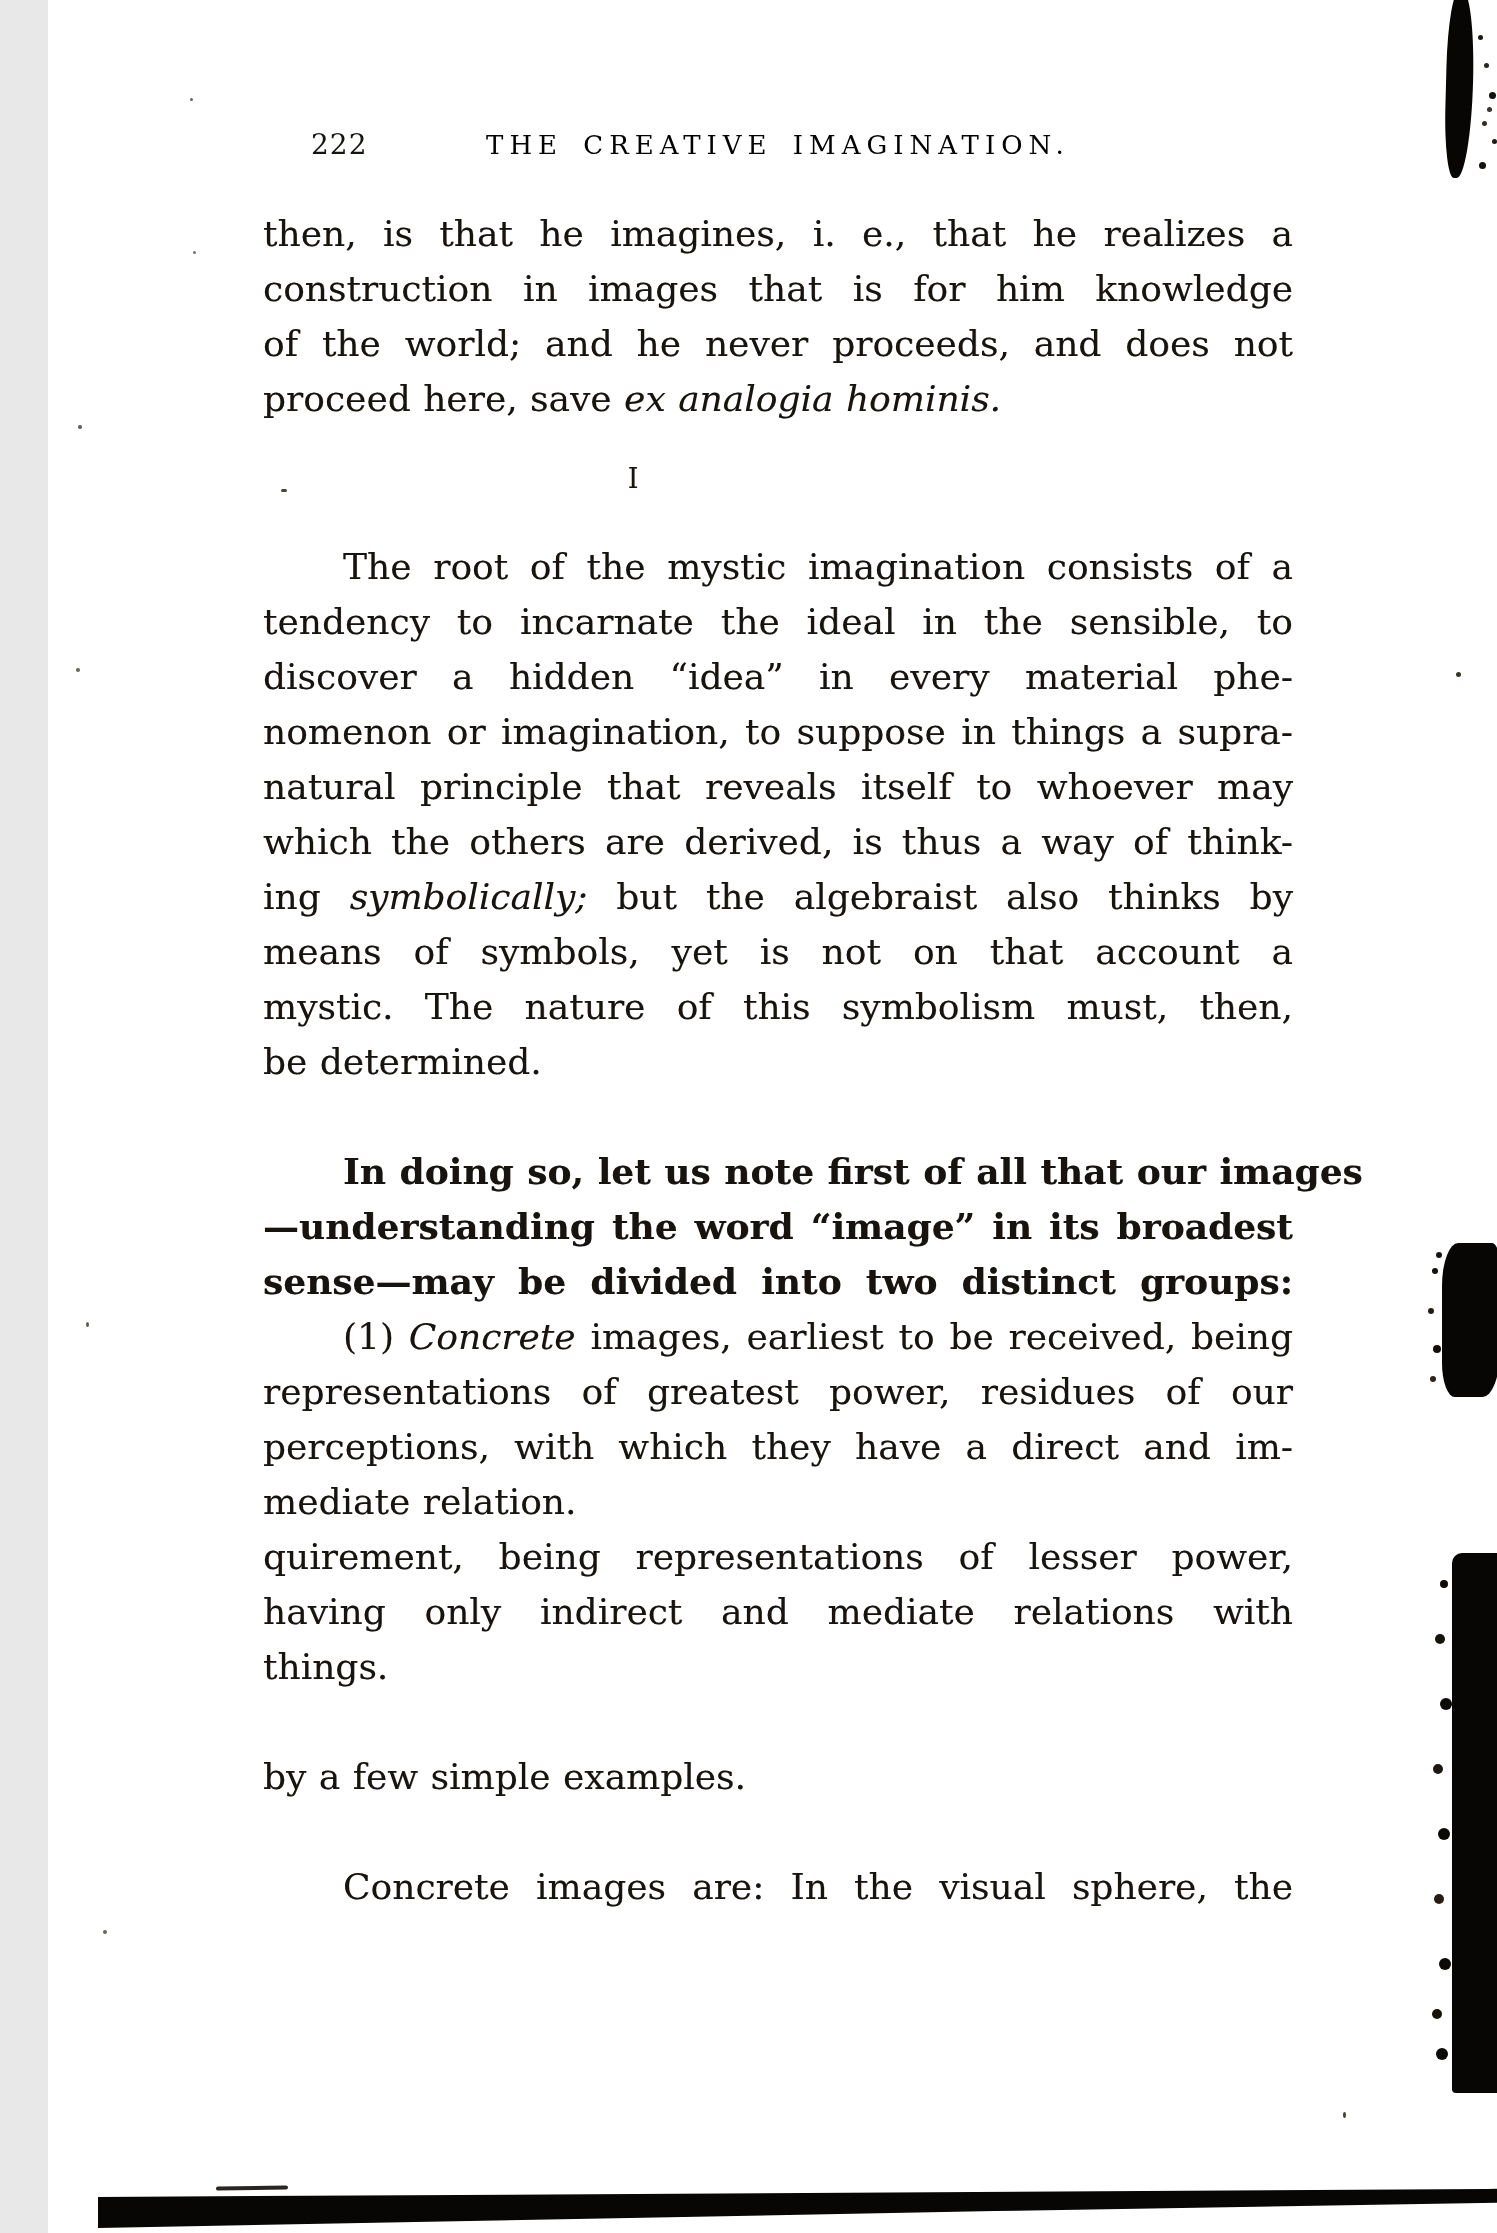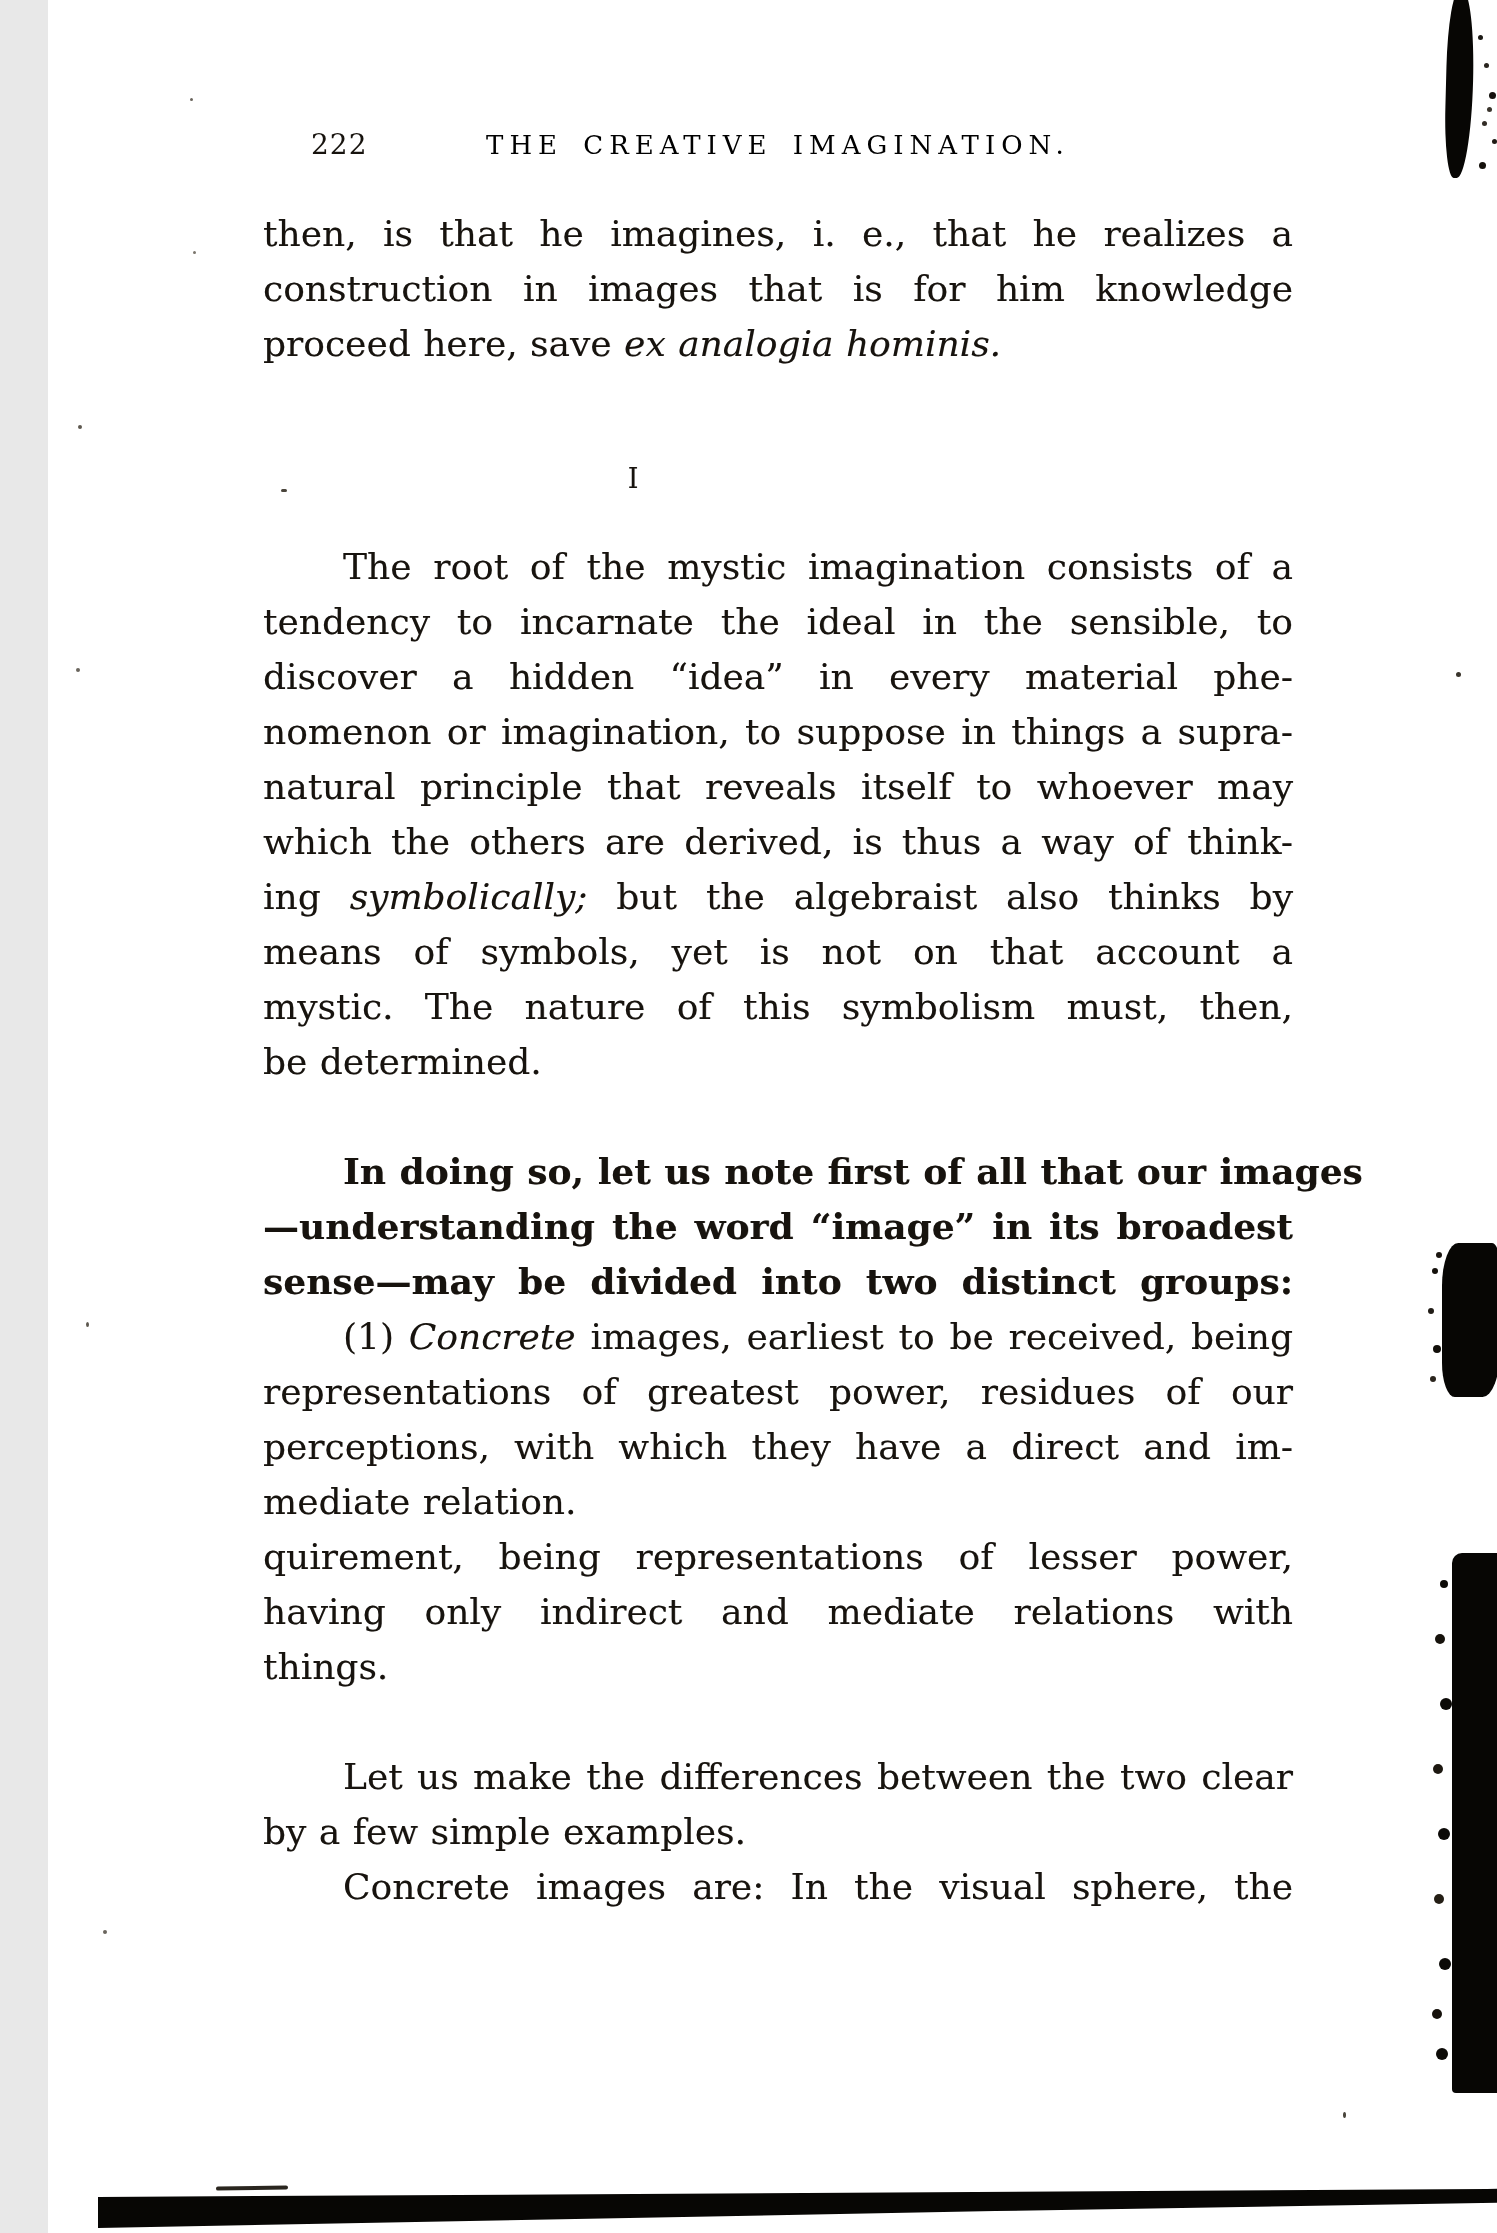--- a/index.html
+++ b/index.html
@@ -101,20 +101,21 @@
     <span class="page-number">222</span>
     <span class="running-title">THE CREATIVE IMAGINATION.</span>
   </div>
 
   <div class="section-heading">I</div>
 
   <div class="text-column">
       <div class="para" style="top: 206px;">
         <div class="line">then, is that he imagines, i. e., that he realizes a</div>
         <div class="line">construction in images that is for him knowledge</div>
+        <div class="line">of the world; and he never proceeds, and does not</div>
         <div class="line last">proceed here, save <i>ex analogia hominis.</i></div>
       </div>
       <div class="para" style="top: 539px;">
         <div class="line indent">The root of the mystic imagination consists of a</div>
         <div class="line">tendency to incarnate the ideal in the sensible, to</div>
         <div class="line">discover a hidden “idea” in every material phe-</div>
         <div class="line">nomenon or imagination, to suppose in things a supra-</div>
         <div class="line">natural principle that reveals itself to whoever may</div>
         <div class="line">which the others are derived, is thus a way of think-</div>
         <div class="line">ing <i>symbolically;</i> but the algebraist also thinks by</div>
@@ -132,21 +133,20 @@
         <div class="line">representations of greatest power, residues of our</div>
         <div class="line">perceptions, with which they have a direct and im-</div>
         <div class="line last">mediate relation.</div>
       </div>
       <div class="para" style="top: 1529px;">
         <div class="line">quirement, being representations of lesser power,</div>
         <div class="line">having only indirect and mediate relations with</div>
         <div class="line last">things.</div>
       </div>
       <div class="para" style="top: 1749px;">
-        <div class="line indent">Let us make the differences between the two clear</div>
         <div class="line last">by a few simple examples.</div>
       </div>
       <div class="para" style="top: 1859px;">
         <div class="line indent">Concrete images are:  In the visual sphere, the</div>
       </div>
     </div>
 
   <div class="artifact stain-top-right"></div>
   <div class="stain-top-right-speckles"></div>
   <div class="artifact hairline-right"></div>

